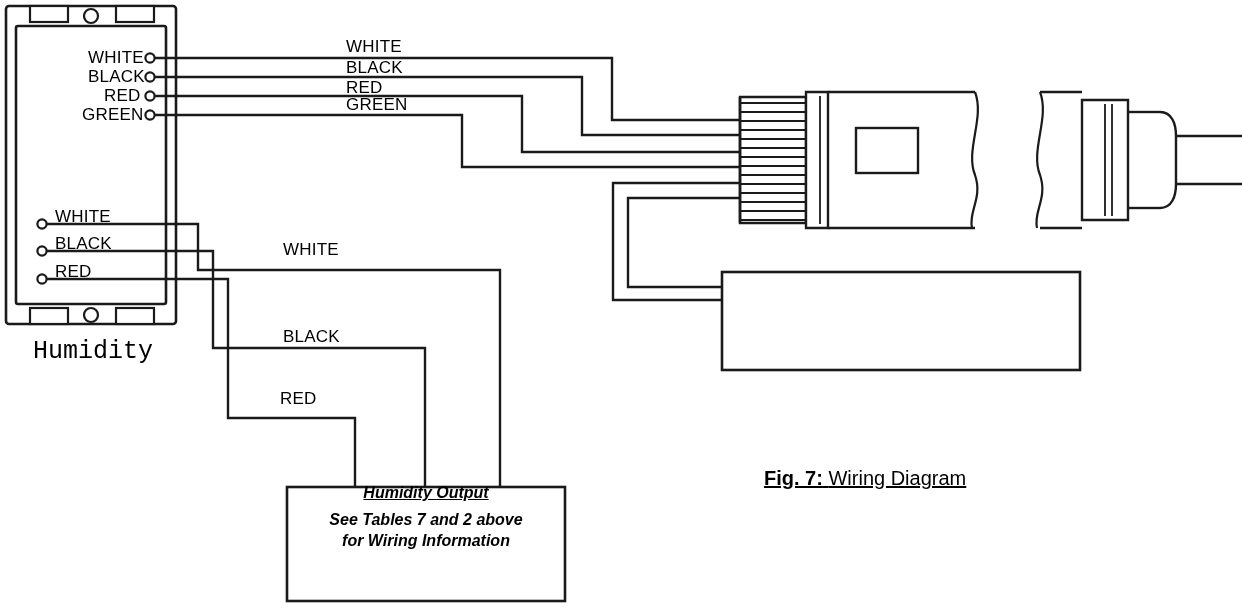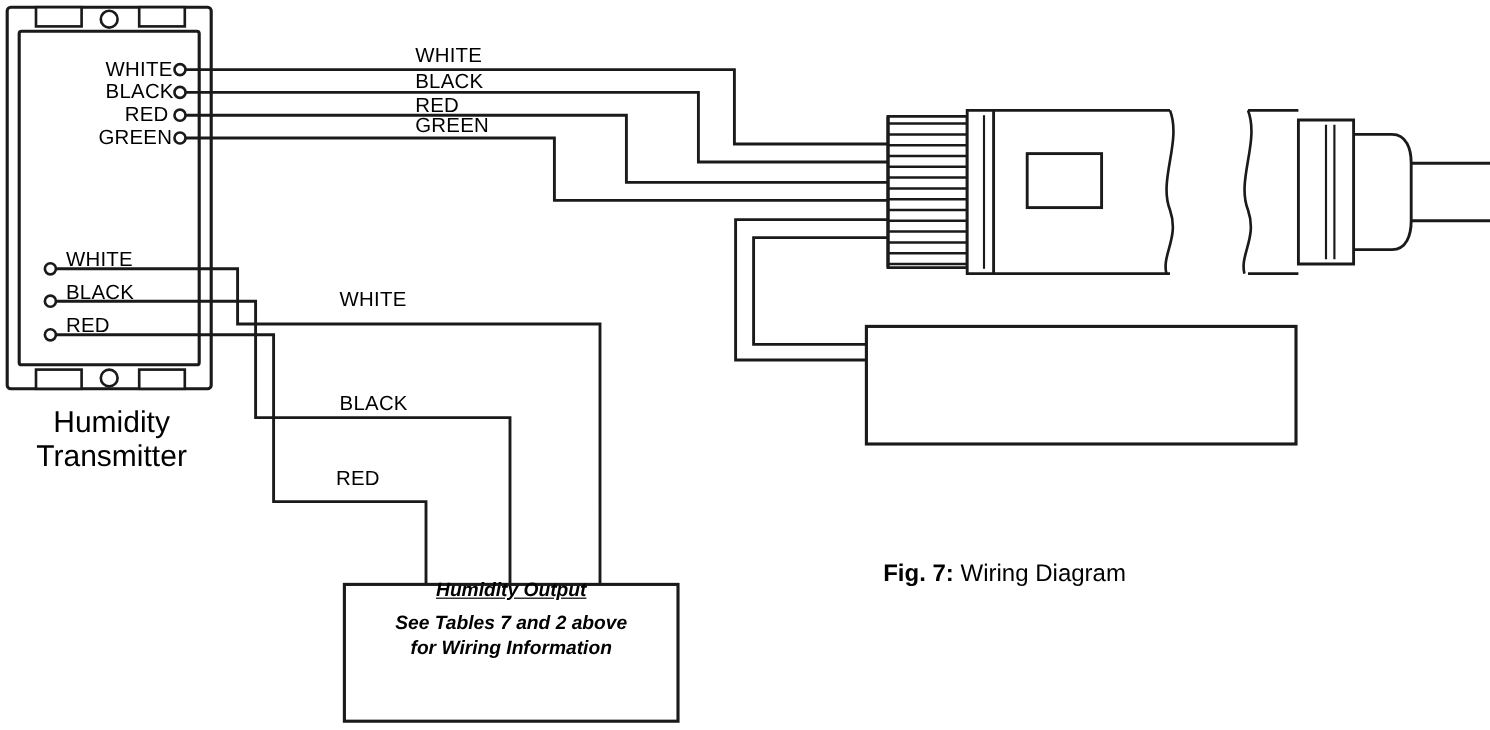--- a/index.html
+++ b/index.html
@@ -35,20 +35,21 @@
     line-height: 1.05;
   }
   .lbl-wire {
     font-size: 17px;
     letter-spacing: 0.2px;
   }
   .device-name {
     font-size: 25px;
     text-align: center;
     line-height: 1.12;
+    font-family: Liberation Mono, monospace;
   }
   .figcap {
     font-size: 20px;
   }
   .figcap b {
     font-weight: bold;
   }
   .box-text {
     position: absolute;
     text-align: center;
@@ -187,28 +188,27 @@
   <div class="lbl lbl-wire" style="left:346px; top:59px;">BLACK</div>
   <div class="lbl lbl-wire" style="left:346px; top:79px;">RED</div>
   <div class="lbl lbl-wire" style="left:346px; top:96px;">GREEN</div>
 
   <div class="lbl lbl-wire" style="left:283px; top:241px;">WHITE</div>
   <div class="lbl lbl-wire" style="left:283px; top:328px;">BLACK</div>
   <div class="lbl lbl-wire" style="left:280px; top:390px;">RED</div>
 
   <div class="lbl device-name" style="left:0px; top:338px; width:186px;">
     <div>Humidity</div>
-    <div>Transmitter</div>
   </div>
 
 
   <div class="box-text" style="left:287px; top:482px; width:278px;">
     <div class="box-title">Humidity Output</div>
     <div style="height:6px;"></div>
     <div>See Tables 7 and 2 above</div>
     <div>for Wiring Information</div>
   </div>
 
-  <div class="lbl figcap" style="left:736px; top:468px;">
+  <div class="lbl figcap" style="left:764px; top:468px;text-decoration:underline;">
     <b>Fig. 7:</b><span>&nbsp;</span><span>Wiring Diagram</span>
   </div>
 
 </div>
 
 </body></html>

